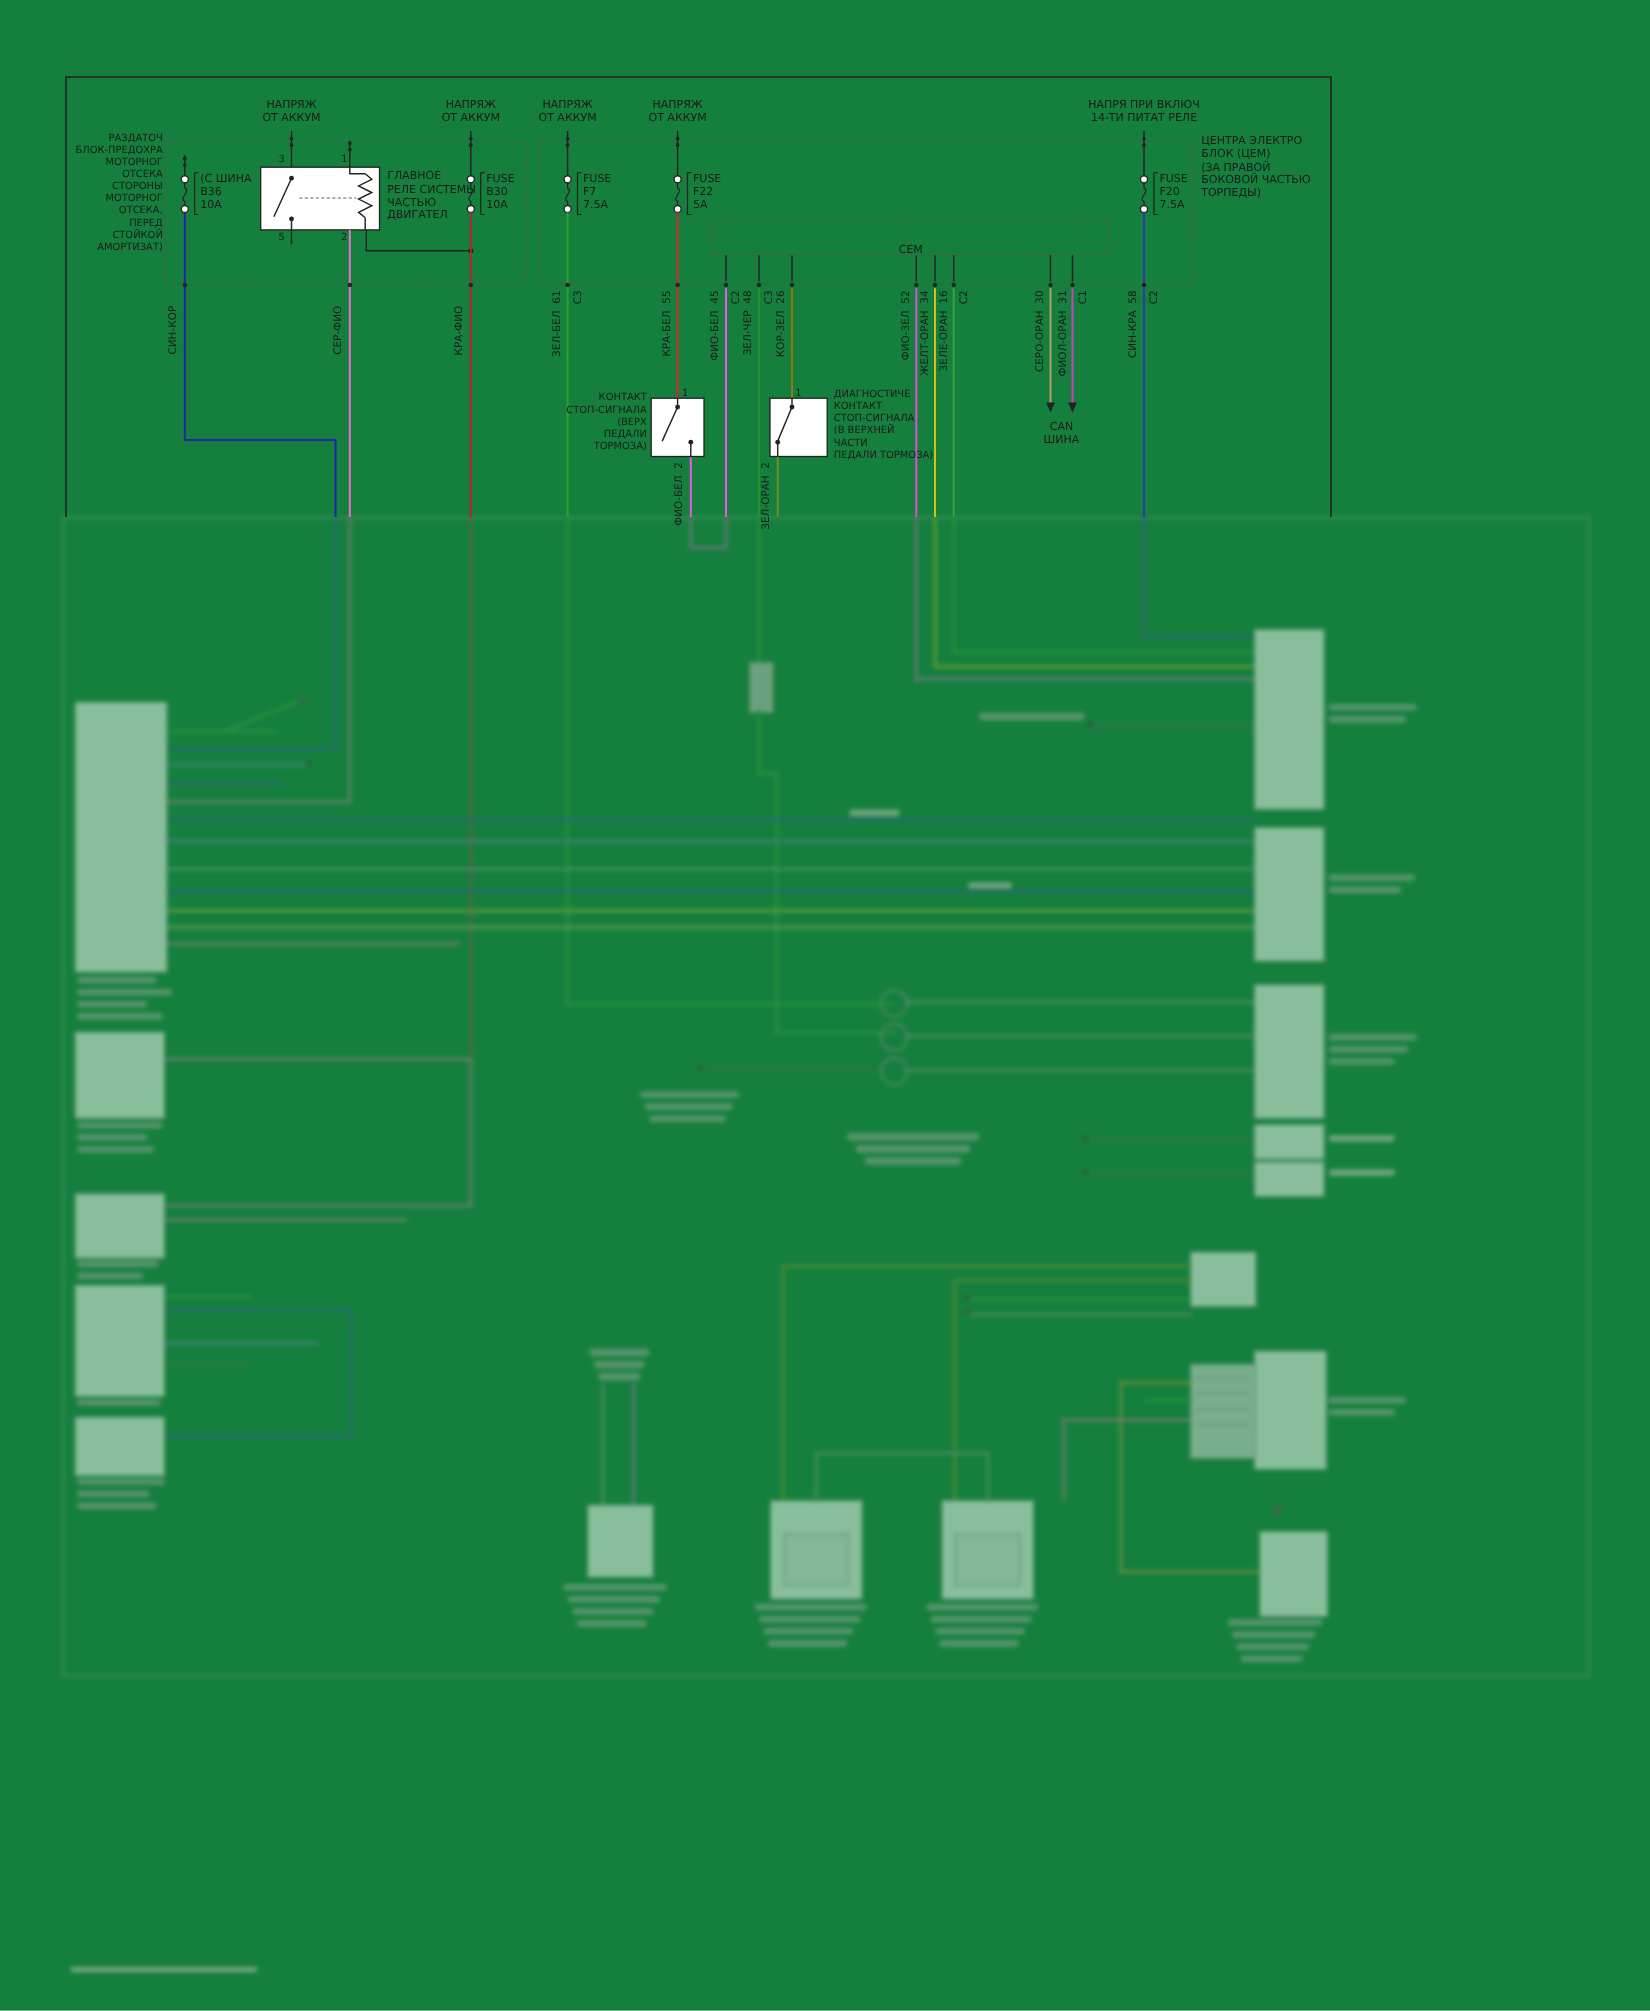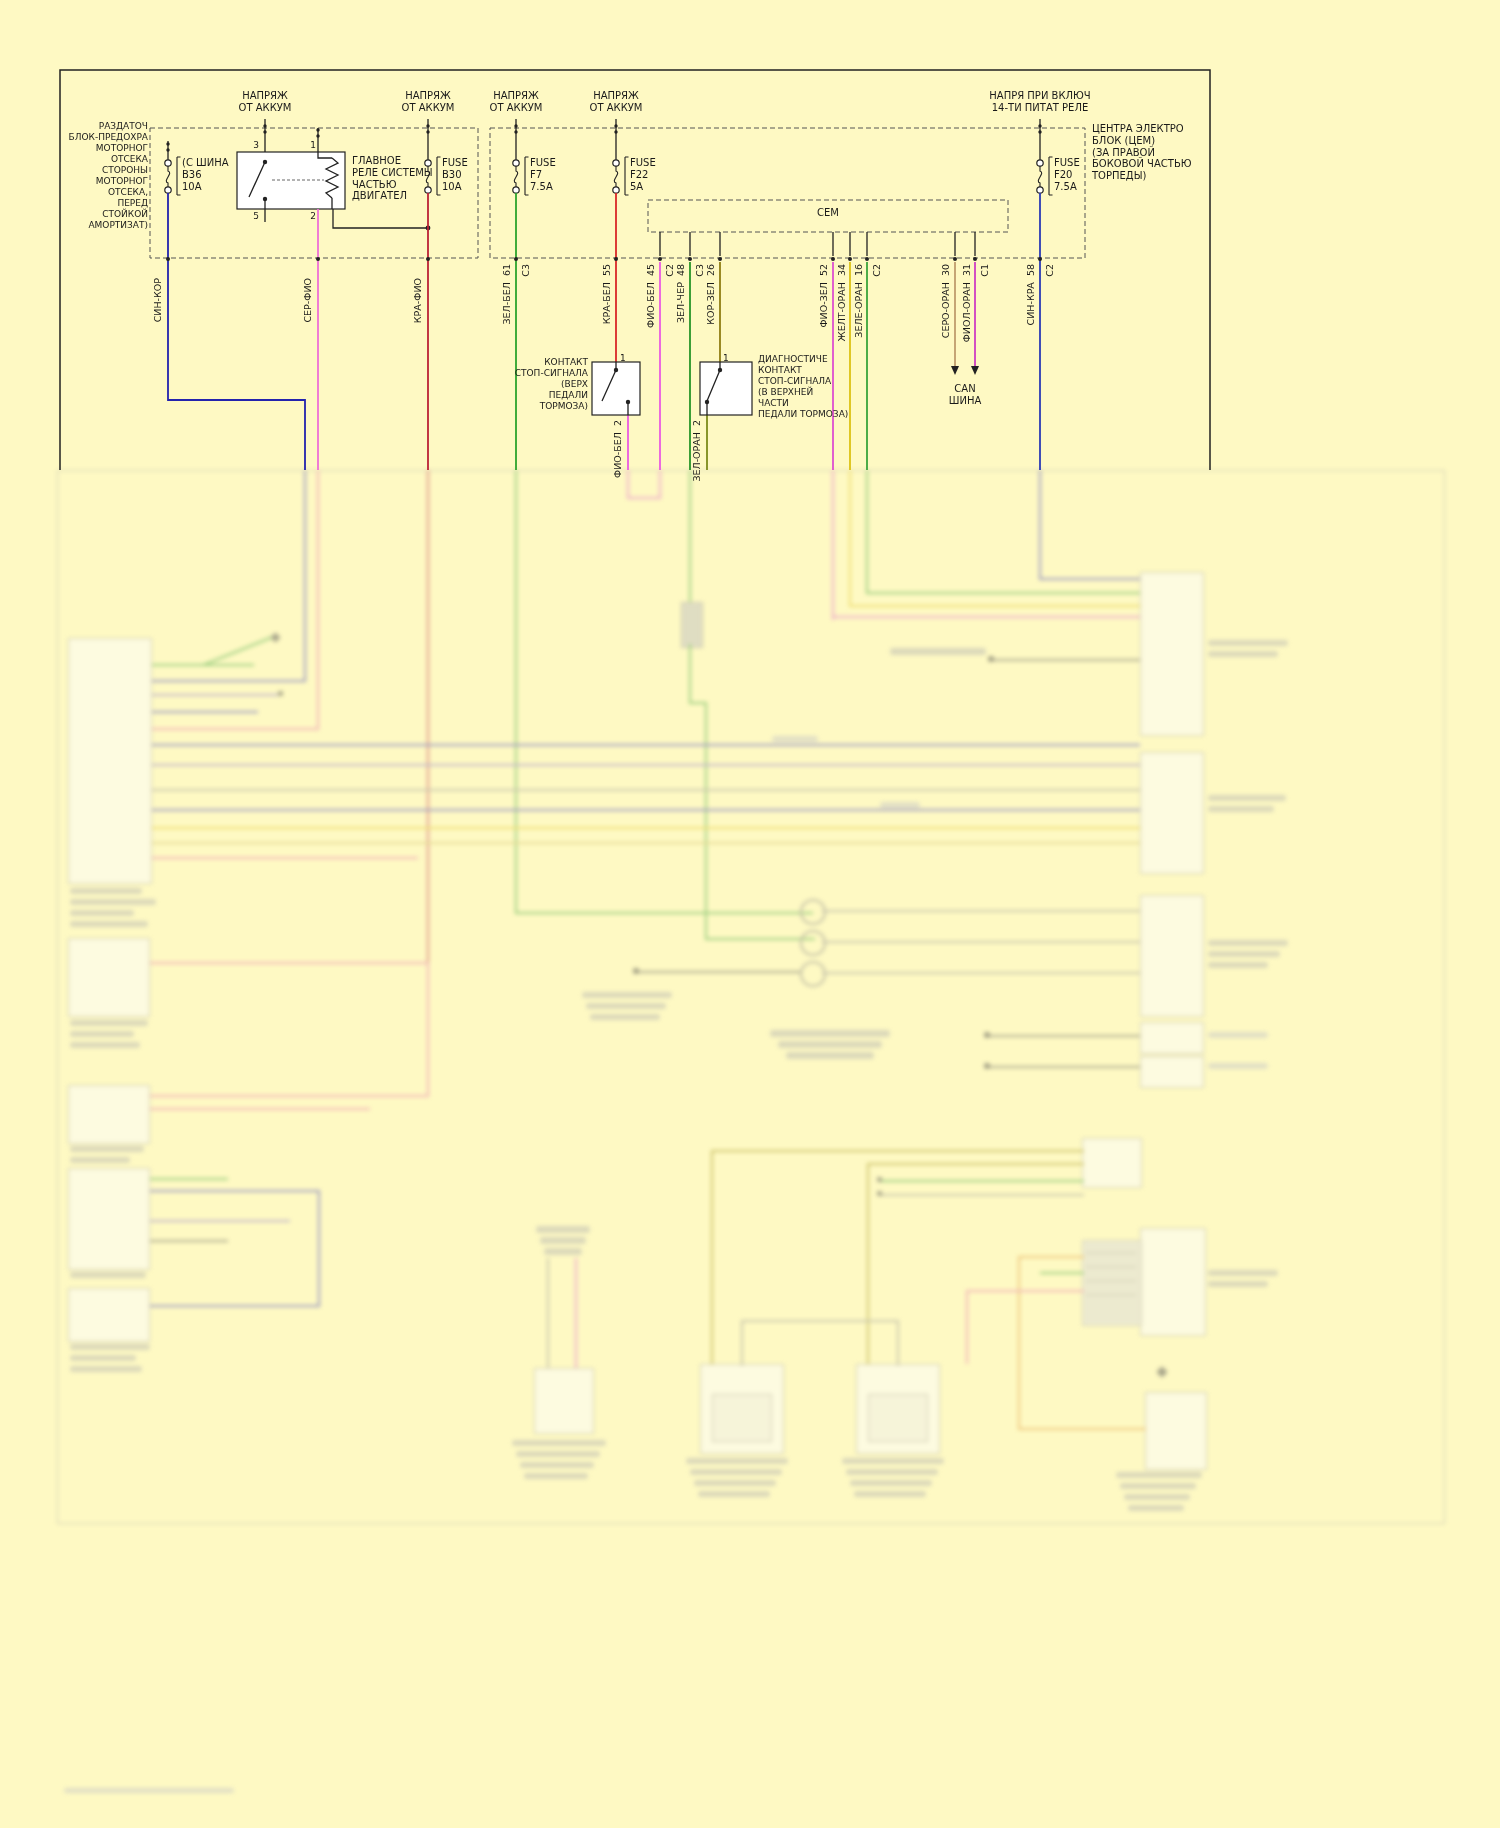--- a/index.html
+++ b/index.html
@@ -1,16 +1,16 @@
 <!DOCTYPE html>
 <html style="--sin_kor: #2323ad; --ser_fio: #ef6fd6; --kra_fio: #bb2236; --zel_bel: #2da32d; --kra_bel: #d92727; --fio_bel: #ea5ae2; --zel_cher: #279527; --kor_zel: #8f7d12; --zel_oran: #7c8b1a; --fio_zel: #dd4fd0; --zhelt_oran: #dcc113; --zele_oran: #3aa43a; --sero_oran: #bf9c6d; --fiol_oran: #cf3ec2; --sin_kra: #2b3ab5;"><head>
 <meta charset="utf-8">
 <style>
   html,body{margin:0;padding:0;background:#fff;}
-  #page{position:relative;width:1500px;height:1828px;background:#fef9c3;overflow:hidden;
+  #page{position:relative;width:1500px;height:1828px;background:#15803d;overflow:hidden;
         font-family:"DejaVu Sans","Liberation Sans",sans-serif;color:#1a1a1a;}
   :root{
     --sin_kor:#2323ad;--ser_fio:#ef6fd6;--kra_fio:#bb2236;--zel_bel:#2da32d;--kra_bel:#d92727;
     --fio_bel:#ea5ae2;--zel_cher:#279527;--kor_zel:#8f7d12;--zel_oran:#7c8b1a;--fio_zel:#dd4fd0;
     --zhelt_oran:#dcc113;--zele_oran:#3aa43a;--sero_oran:#bf9c6d;--fiol_oran:#cf3ec2;--sin_kra:#2b3ab5;
   }
   .txt{position:absolute;font-size:10px;line-height:11.8px;white-space:pre-line;color:#1a1a1a;}
   .ctr{text-align:center}.rt{text-align:right}
   .sm{font-size:9px;line-height:11px;}
   .pin{position:absolute;font-size:9px;width:12px;text-align:right;color:#1a1a1a;}
@@ -365,21 +365,21 @@
 ДВИГАТЕЛ</div>
   <div class="txt" style="left:530px;top:157px;width:60px">FUSE
 F7
 7.5A</div>
   <div class="txt" style="left:630px;top:157px;width:60px">FUSE
 F22
 5A</div>
   <div class="txt" style="left:1054px;top:157px;width:60px">FUSE
 F20
 7.5A</div>
-  <div class="txt ctr" style="left:798px;top:207px;width:60px">СЕМ</div>
+  <div class="txt ctr" style="left:798px;top:222px;width:60px">СЕМ</div>
   <div class="txt" style="left:1092px;top:123px;width:115px">ЦЕНТРА ЭЛЕКТРО
 БЛОК (ЦЕМ)
 (ЗА ПРАВОЙ
 БОКОВОЙ ЧАСТЬЮ
 ТОРПЕДЫ)</div>
 
   <div class="pin" style="left:247px;top:140px">3</div>
   <div class="pin" style="left:304px;top:140px">1</div>
   <div class="pin" style="left:247px;top:211px">5</div>
   <div class="pin" style="left:304px;top:211px">2</div>

